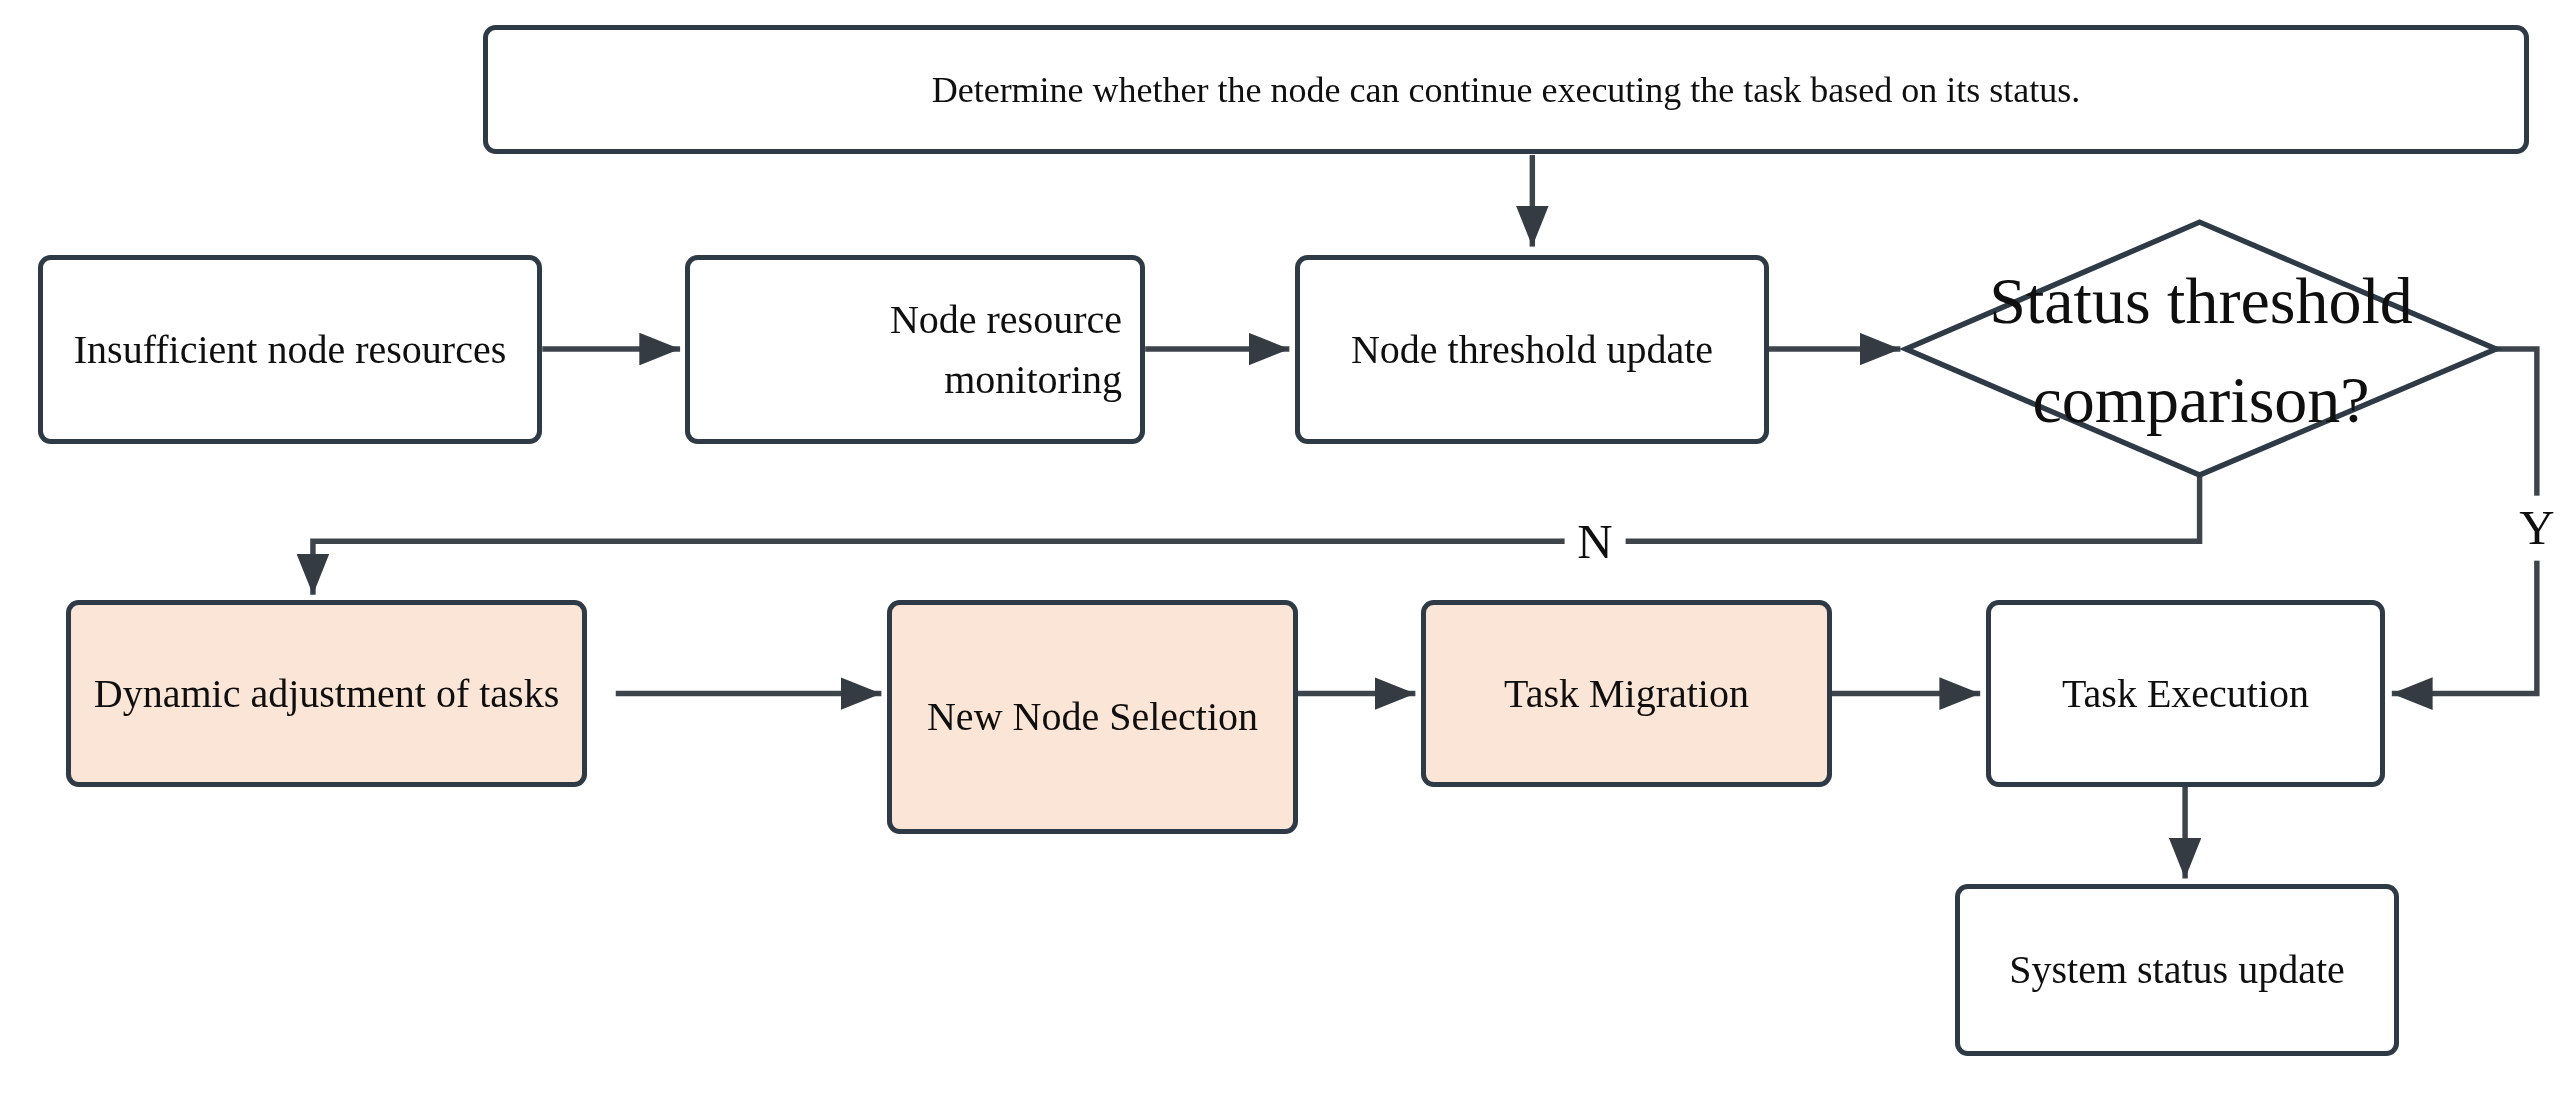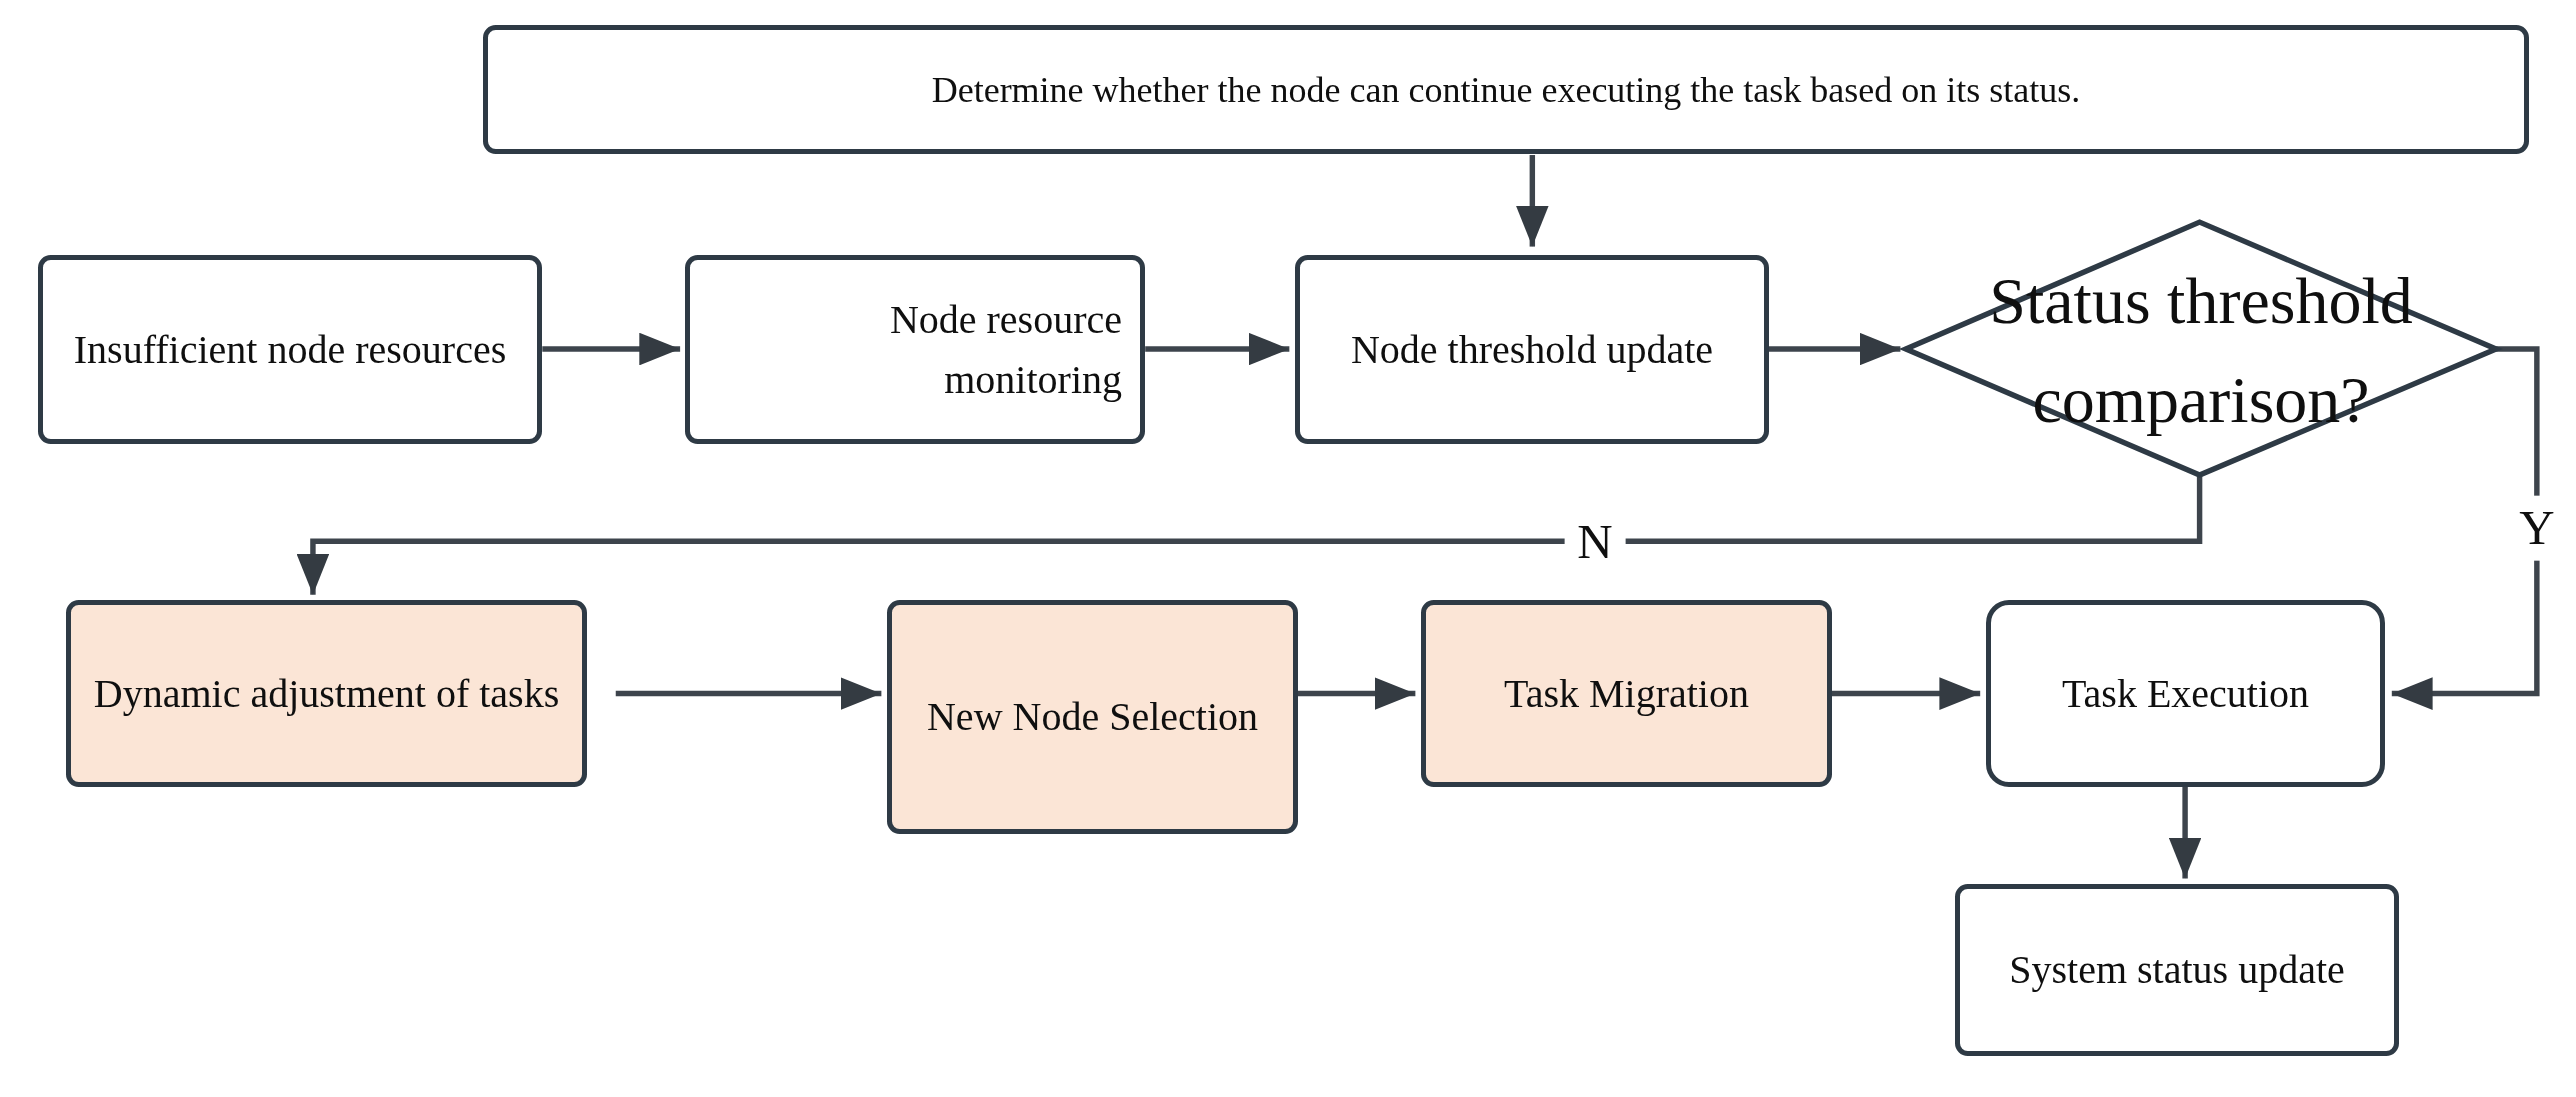--- a/index.html
+++ b/index.html
@@ -40,21 +40,21 @@
   .node.start {
     left: 483px; top: 25.4px; width: 2046px; height: 129px;
     font-size: 36px;
   }
   .node.insufficient { left: 38px;   top: 255px; width: 504px; height: 189px; }
   .node.monitoring   { left: 685px;  top: 255px; width: 460px; height: 189px; text-align: right; }
   .node.threshold    { left: 1295px; top: 255px; width: 474px; height: 189px; padding: 8px 23px; }
   .node.dynamic      { left: 51px;   top: 600px; width: 521px; height: 187px; margin-left: 15px; }
   .node.newnode      { left: 887px;  top: 600px; width: 411px; height: 234px; }
   .node.migration    { left: 1421px; top: 600px; width: 411px; height: 187px; }
-  .node.execution    { left: 1986px; top: 600px; width: 399px; height: 187px; padding: 0 63px; border-radius: 23px; }
+  .node.execution    { left: 1986px; top: 600px; width: 399px; height: 187px; padding: 0 63px; }
   .node.system       { left: 1955px; top: 884px; width: 444px; height: 172px; padding: 0 36px; text-align: center; }
   .diamond-label {
     position: absolute;
     left: 2201px; top: 350px;
     width: 471px;
     transform: translate(-50%, -50%);
     text-align: center;
     font-size: 66px;
     line-height: 1.5;
   }

